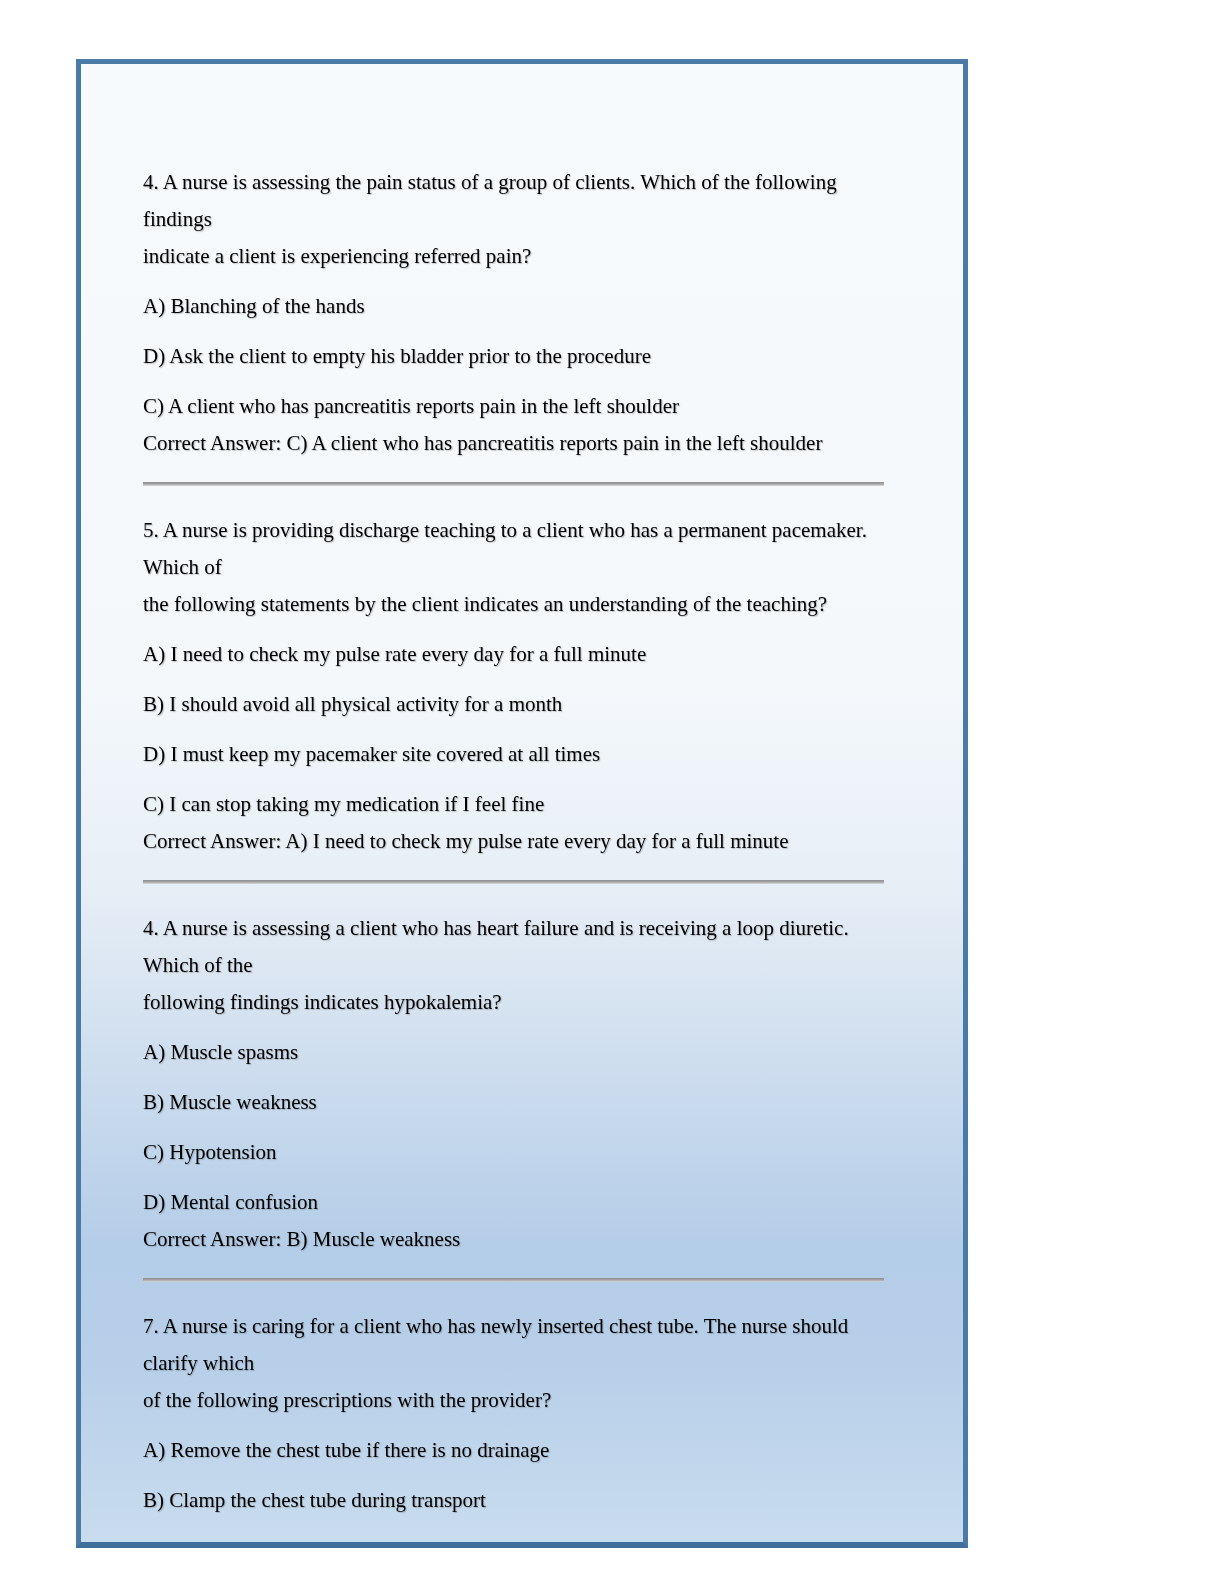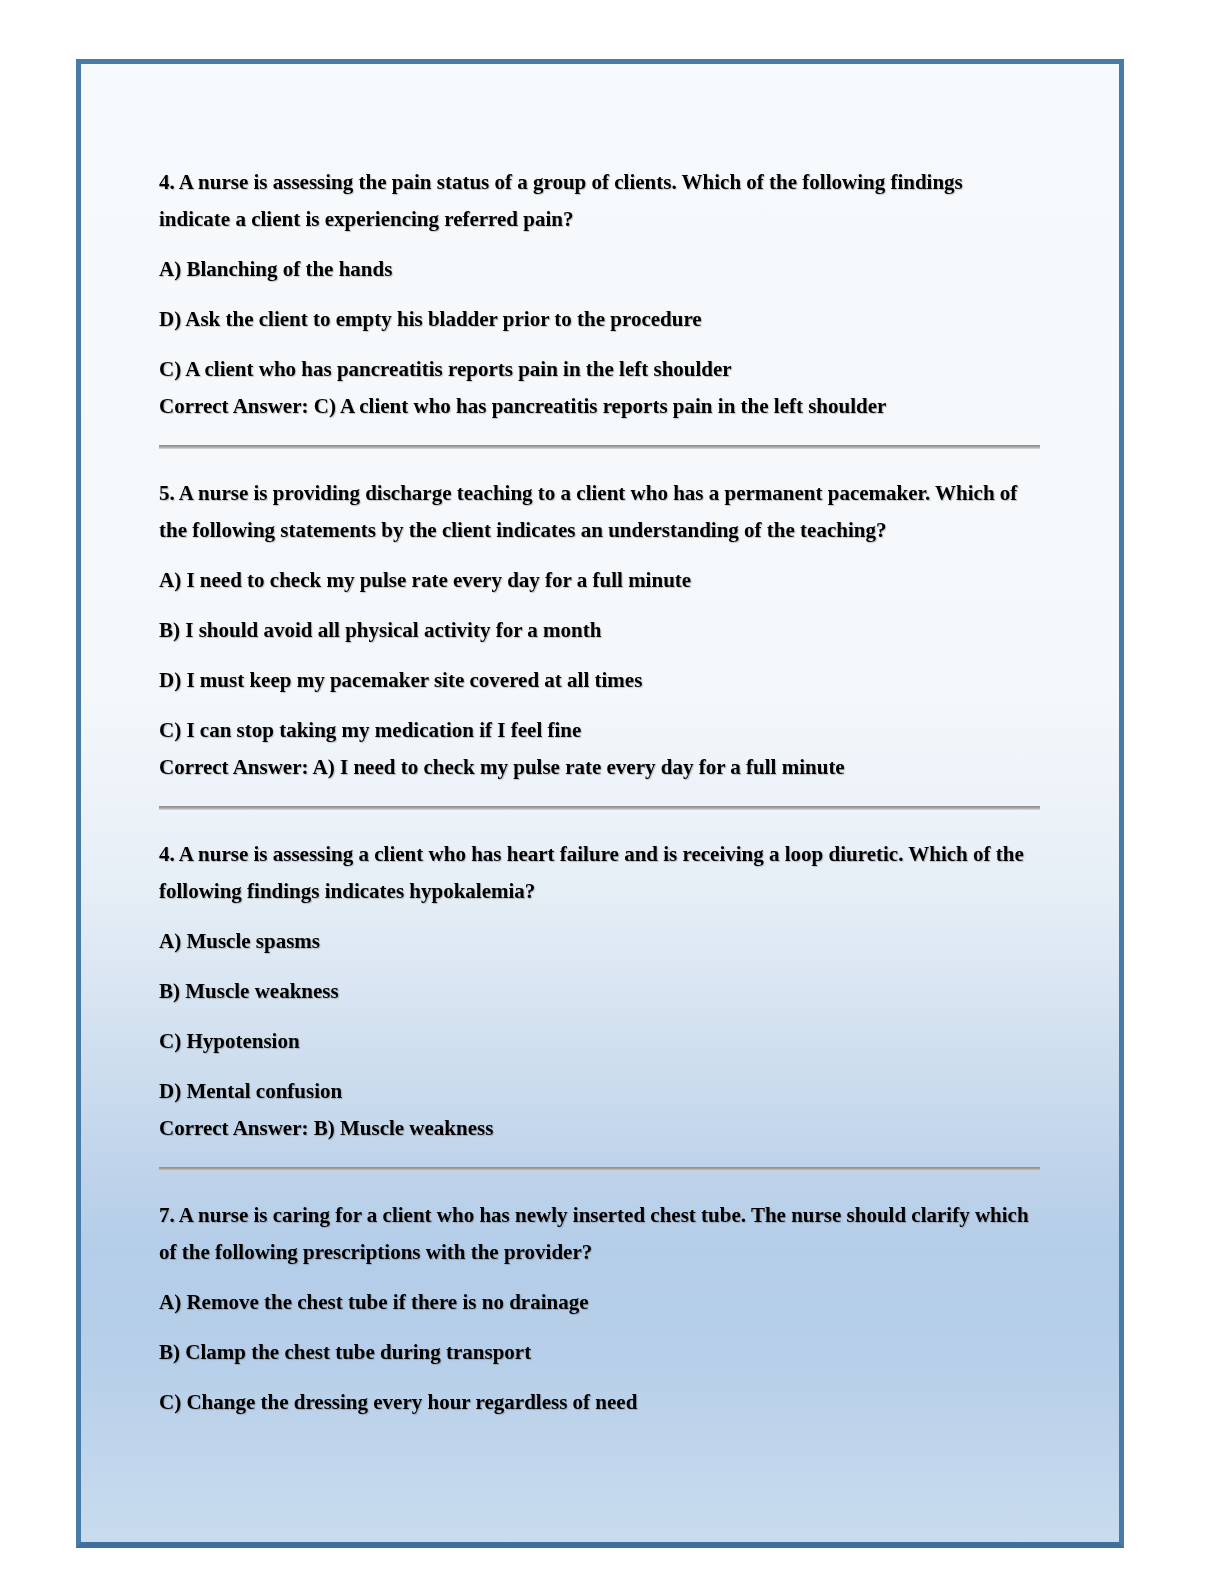--- a/index.html
+++ b/index.html
@@ -11,36 +11,35 @@
     width: 1224px;
     height: 1584px;
     position: relative;
     font-family: "Liberation Serif", "DejaVu Serif", serif;
     color: #000000;
   }
   .sheet {
     position: absolute;
     left: 76px;
     top: 59px;
-    width: 1048px;
+    width: 892px;
     height: 1489px;
     box-sizing: border-box;
     border: 5px solid #4a7aa6;
     border-bottom: 6px solid #3f6f9c;
     background: linear-gradient(180deg,
       #f7fafc 0%,
       #f4f8fb 42%,
       #e6eef6 56%,
       #cdddee 68%,
       #b4cde8 80%,
       #b7cfe9 88%,
       #c9dcee 100%);
-    padding: 100px 79px 0 78px;
+    padding: 100px 79px 0 62px;
     overflow: hidden;
-    font-weight: bold;
   }
   .question p {
     font-size: 21px;
     line-height: 37px;
     margin: 0 0 13px 0;
     text-shadow: 1px 1px 1px rgba(90, 90, 90, 0.35);
   }
   .q-text {
     white-space: pre-line;
   }

